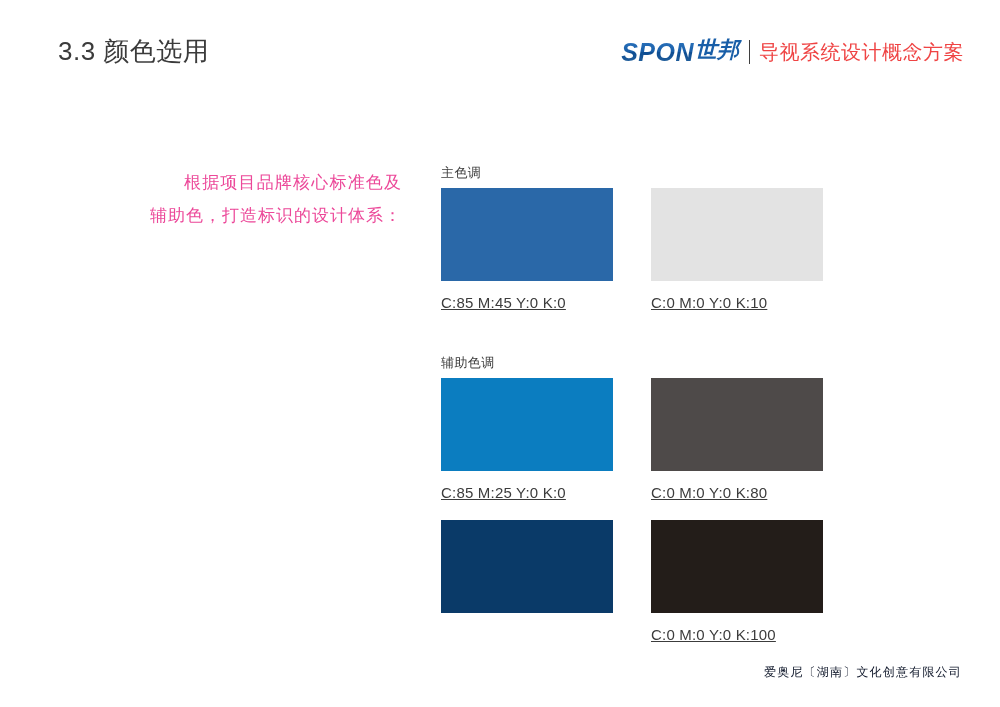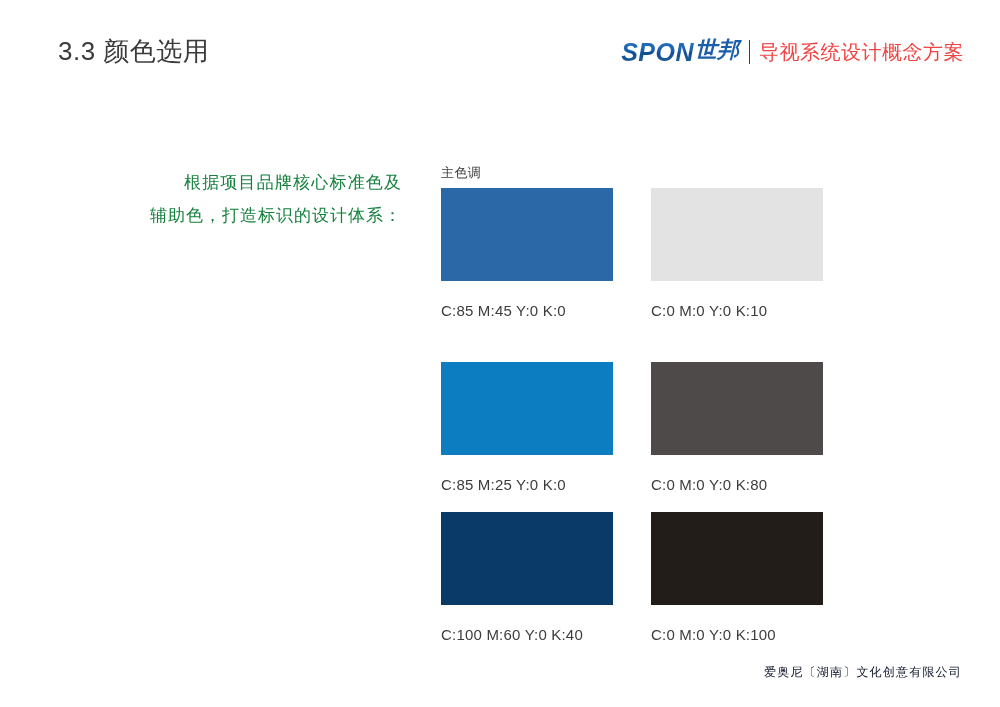--- a/index.html
+++ b/index.html
@@ -105,21 +105,21 @@
   
   .intro-text {
     position: absolute;
     left: 150px;
     top: 166px;
     width: 252px;
     text-align: justify;
     text-align-last: left;
     font-size: 17px;
     line-height: 33px;
-    color: #15803d;
+    color: #ec4899;
     text-indent: 34px;
     letter-spacing: 1px;
   }
 
   
   .palette {
     position: absolute;
     left: 441px;
     top: 164px;
     width: 386px;
@@ -151,24 +151,25 @@
   .swatch-chip {
     width: 172px;
     height: 93px;
     display: block;
   }
 
   .swatch-code {
     font-size: 15px;
     line-height: 20px;
     color: #3c3c3c;
-    margin-top: 20px;
+    margin-top: 12px;
     margin-bottom: 17px;
     letter-spacing: 0.2px;
     white-space: nowrap;
+    text-decoration: underline;
   }
 
   
   .footer {
     position: absolute;
     right: 38px;
     bottom: 27px;
     font-size: 12px;
     line-height: 16px;
     color: #0f172a;
@@ -209,35 +210,35 @@
 
         <div class="swatch-cell">
           <span class="swatch-chip" style="background-color: rgb(227, 227, 227);"></span>
           <div class="swatch-code">C:0 M:0 Y:0 K:10</div>
         </div>
 
       </div>
     </div>
 
     <div class="palette-group">
+      <div class="group-label">辅助色调</div>
       <div class="swatch-grid">
 
         <div class="swatch-cell">
           <span class="swatch-chip" style="background-color: rgb(11, 125, 192);"></span>
           <div class="swatch-code">C:85 M:25 Y:0 K:0</div>
         </div>
 
         <div class="swatch-cell">
           <span class="swatch-chip" style="background-color: rgb(78, 74, 73);"></span>
           <div class="swatch-code">C:0 M:0 Y:0 K:80</div>
         </div>
 
         <div class="swatch-cell">
           <span class="swatch-chip" style="background-color: rgb(10, 58, 104);"></span>
-          <div class="swatch-code">C:100 M:60 Y:0 K:40</div>
         </div>
 
         <div class="swatch-cell">
           <span class="swatch-chip" style="background-color: rgb(35, 29, 25);"></span>
           <div class="swatch-code">C:0 M:0 Y:0 K:100</div>
         </div>
 
       </div>
     </div>
 

